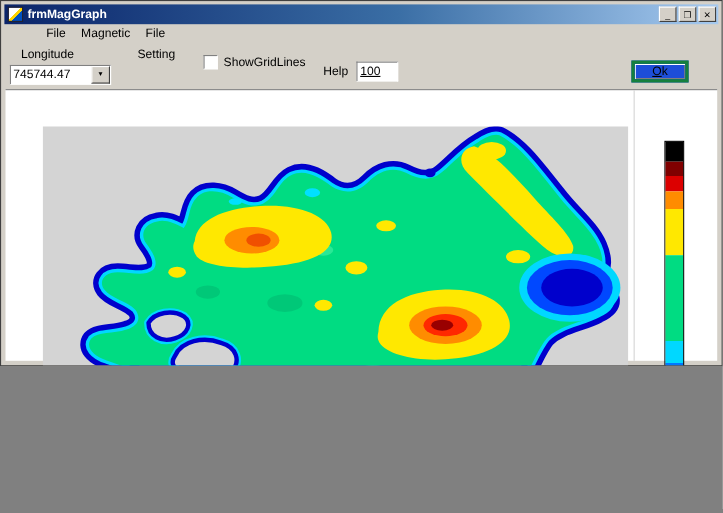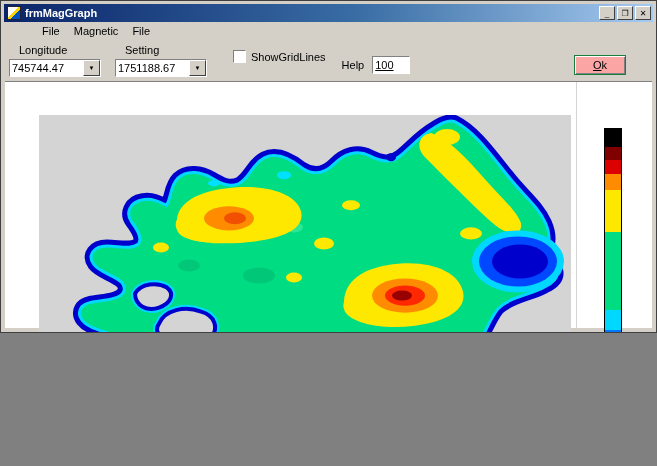--- a/index.html
+++ b/index.html
@@ -33,22 +33,22 @@
     padding:1px 2px;min-width:0;background:#fff;}
   .combo-btn{width:15px;background:#d4d0c8;border:1px solid;
     border-color:#ffffff #404040 #404040 #ffffff;display:flex;align-items:center;justify-content:center;}
   .combo-arrow{font-size:6px;line-height:6px;}
   .check-group{display:flex;align-items:center;align-self:flex-end;margin:0 0 7px 12px;gap:5px;}
   .checkbox-box{width:11px;height:11px;background:#fff;border:1px solid;
     border-color:#808080 #ffffff #ffffff #808080;flex:0 0 auto;}
   .scale-group{display:flex;align-items:center;align-self:flex-end;margin:0 0 5px 16px;gap:8px;}
   .scale-input{width:38px;height:18px;box-sizing:border-box;border:1px solid;
     border-color:#808080 #ffffff #ffffff #808080;font:11px "Liberation Sans",sans-serif;padding:1px 2px;text-decoration:underline;}
-  .ok-button{align-self:flex-end;margin:0 10px 4px auto;width:52px;height:20px;background:#fca5a5;
-    border:1px solid #15803d;box-shadow:inset 1px 1px 0 #fff,inset -1px -1px 0 #808080;
+  .ok-button{align-self:flex-end;margin:0 10px 4px auto;width:52px;height:20px;background:#1d4ed8;
+    border:3px solid #15803d;box-shadow:inset 1px 1px 0 #fff,inset -1px -1px 0 #808080;
     font:11px "Liberation Sans",sans-serif;padding:0;cursor:default;}
   .ok-button span{display:block;}
   .ok-button span::first-letter{text-decoration:underline;}
   
   .content{position:absolute;left:4px;right:4px;top:80px;bottom:4px;background:#fff;
     border-top:1px solid #808080;}
   .divider{position:absolute;left:571px;top:0;bottom:0;width:1px;background:#d4d4d4;}
   .plot{position:absolute;left:34px;top:33px;width:532px;height:301px;background:#d4d4d4;}
   .plot svg{position:absolute;left:0;top:0;width:532px;height:301px;}
   .x-labels{position:absolute;left:34px;top:336px;width:532px;height:46px;}
@@ -84,26 +84,20 @@
           <div class="field-label" data-name="longitude-label">Longitude</div>
           <div class="combo" data-name="longitude-combobox">
             <input class="combo-input" data-name="longitude-value" type="text" value="745744.47" style="">
             <span class="combo-btn" data-name="longitude-dropdown-button">
               <span class="combo-arrow" data-name="chevron-down-icon">▼</span>
             </span>
           </div>
         </div>
         <div class="field-group" data-name="field-latitude">
           <div class="field-label" data-name="latitude-label">Setting</div>
-          <div class="combo" data-name="latitude-combobox">
-            <input class="combo-input" data-name="latitude-value" type="text" value="1751188.67" style="">
-            <span class="combo-btn" data-name="latitude-dropdown-button">
-              <span class="combo-arrow" data-name="chevron-down-icon">▼</span>
-            </span>
-          </div>
         </div>
       </div>
     <div style="display:flex" data-name="toolbar-checkboxes">
         <label class="check-group" data-name="show-grid-lines-checkbox">
           <span class="checkbox-box" data-name="show-grid-lines-checkbox-box"></span>
           <span class="check-label" data-name="show-grid-lines-label">ShowGridLines</span>
         </label>
       </div>
     <div class="scale-group" data-name="scale-group">
       <span data-name="scale-label">Help</span>

